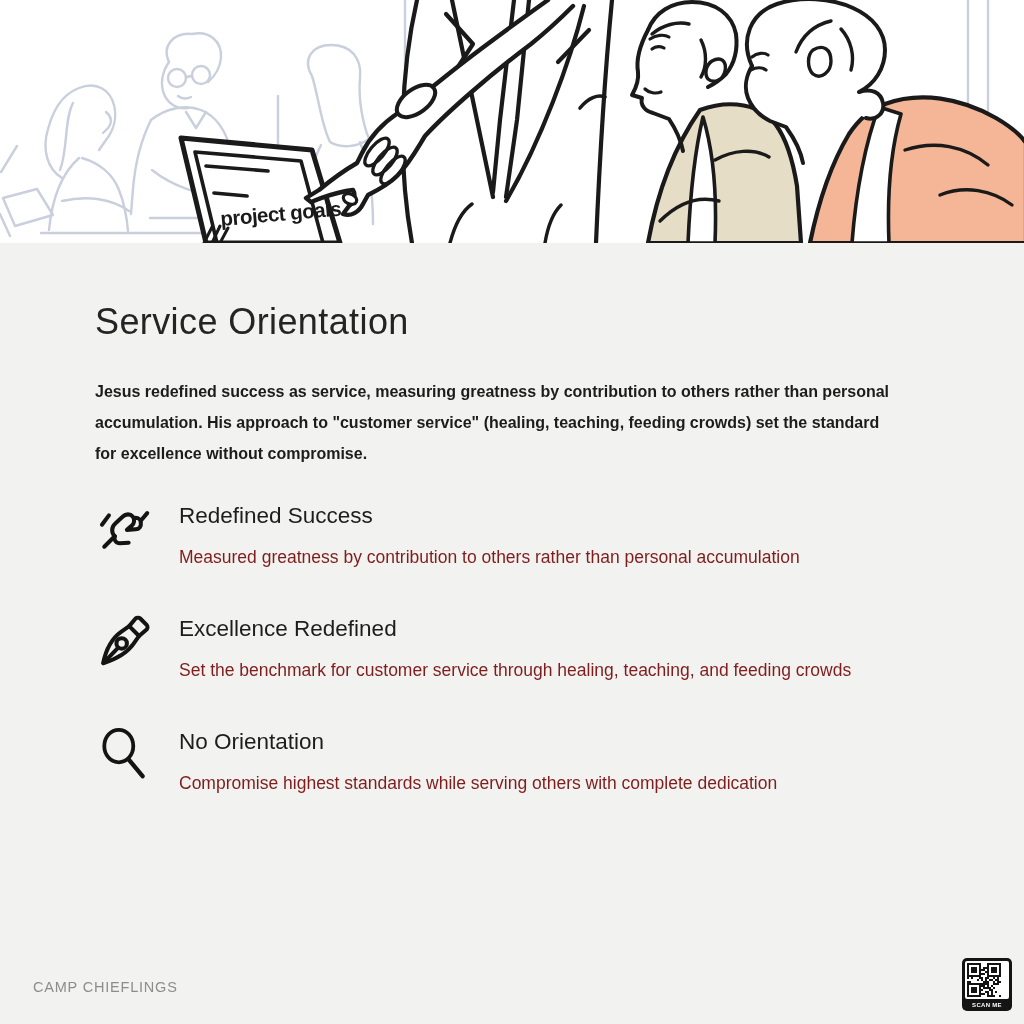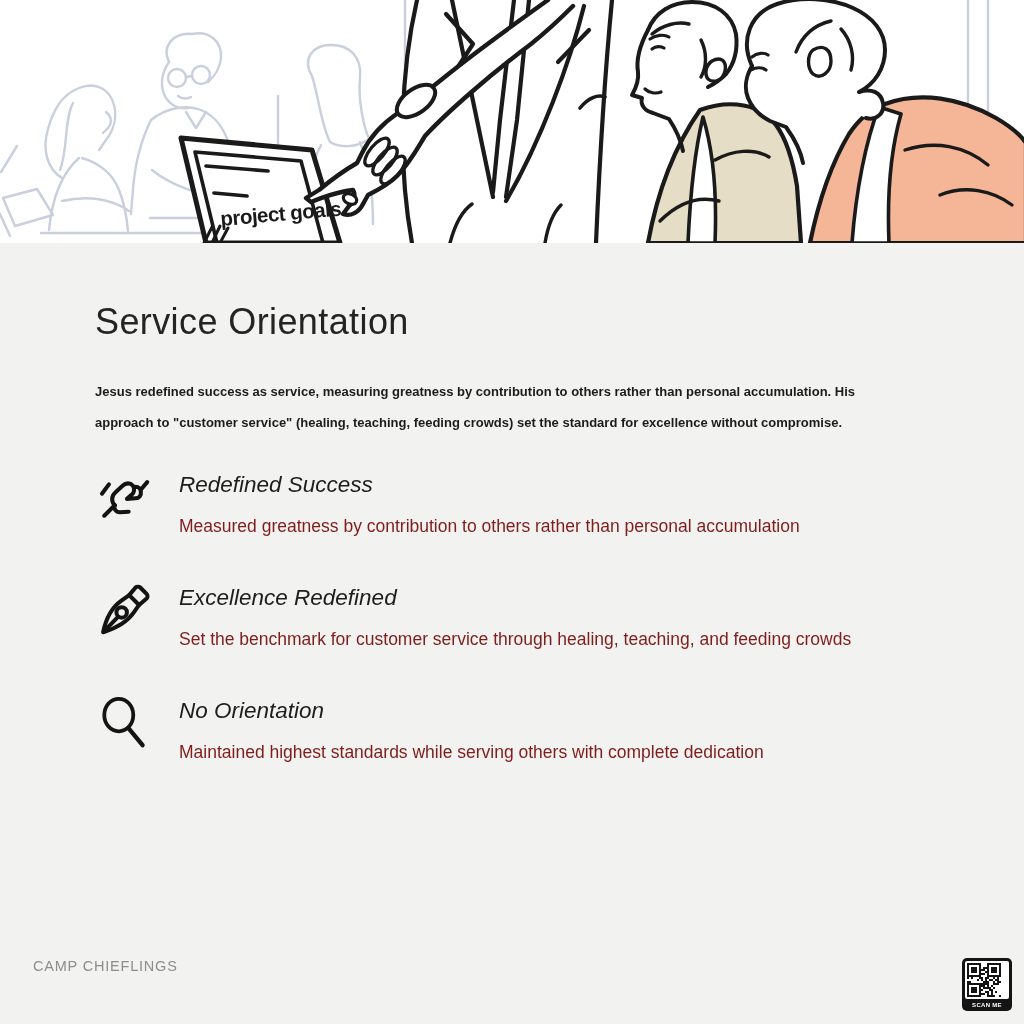--- a/index.html
+++ b/index.html
@@ -11,32 +11,32 @@
   
   .hero{height:243px;background:#ffffff;overflow:hidden;}
   .hero svg{display:block;}
   
   .content{padding:0 95px;}
   .title{
     margin:58px 0 0;font-size:36px;font-weight:400;color:#242424;
     letter-spacing:.4px;
   }
   .intro{
-    margin:33px 0 0;width:805px;font-size:13px;line-height:31px;
+    margin:33px 0 0;width:805px;font-size:16px;line-height:31px;
     font-weight:700;color:#1c1c1c;
   }
   .features{margin-top:24px;}
   .feature{display:grid;grid-template-columns:84px 1fr;margin-bottom:34px;align-items:start;}
   .feature-icon{width:58px;height:60px;margin-top:4px;}
   .feature-icon svg{display:block;width:100%;height:100%;}
-  .feature-title{font-size:22.5px;font-weight:400;color:#1d1d1d;margin:10px 0 0;font-style:italic;}
+  .feature-title{font-size:22.5px;font-weight:400;color:#1d1d1d;margin:10px 0 0;}
   .feature-desc{font-size:17.5px;line-height:30px;color:#7f1d1d;margin:13px 0 0;max-width:740px;}
   
   .brand{
-    position:absolute;left:33px;bottom:50px;font-size:14.5px;
+    position:absolute;left:33px;bottom:29px;font-size:14.5px;
     letter-spacing:.8px;color:#8d8d8d;
   }
   .qr-badge{
     position:absolute;right:12px;bottom:13px;width:44px;
     background:#141414;border-radius:5px;padding:3px 3px 2px;
   }
   .qr-white{background:#ffffff;border-radius:2px;padding:2px;line-height:0;}
   .qr-label{
     color:#ffffff;font-size:6px;font-weight:700;text-align:center;
     padding:3px 0 1px;letter-spacing:.3px;line-height:1;
@@ -195,21 +195,21 @@
 
       <div class="feature">
         <div class="feature-icon">
           <svg viewBox="0 0 100 100" stroke="#141414" stroke-width="6.5" fill="none" stroke-linecap="round" stroke-linejoin="round">
             <ellipse cx="41" cy="38" rx="25" ry="28"></ellipse>
             <path d="M58 61 L82 90" stroke-width="7.5"></path>
           </svg>
         </div>
         <div>
           <div class="feature-title">No Orientation</div>
-          <div class="feature-desc">Maintained highest standards while serving others with complete dedication</div>
+          <div class="feature-desc">Compromise highest standards while serving others with complete dedication</div>
         </div>
       </div>
 
     </div>
   </div>
 
   <div class="brand">CAMP CHIEFLINGS</div>
 
   <div class="qr-badge">
     <div class="qr-white">

